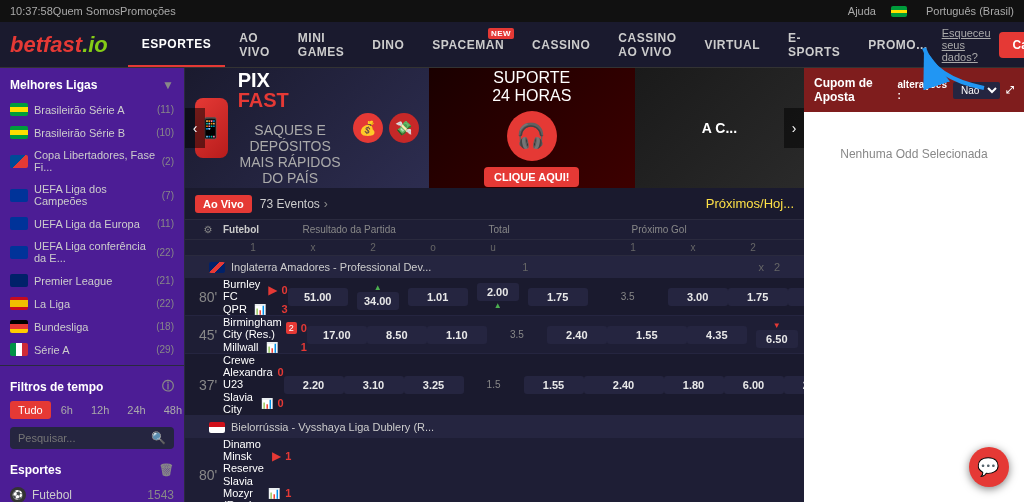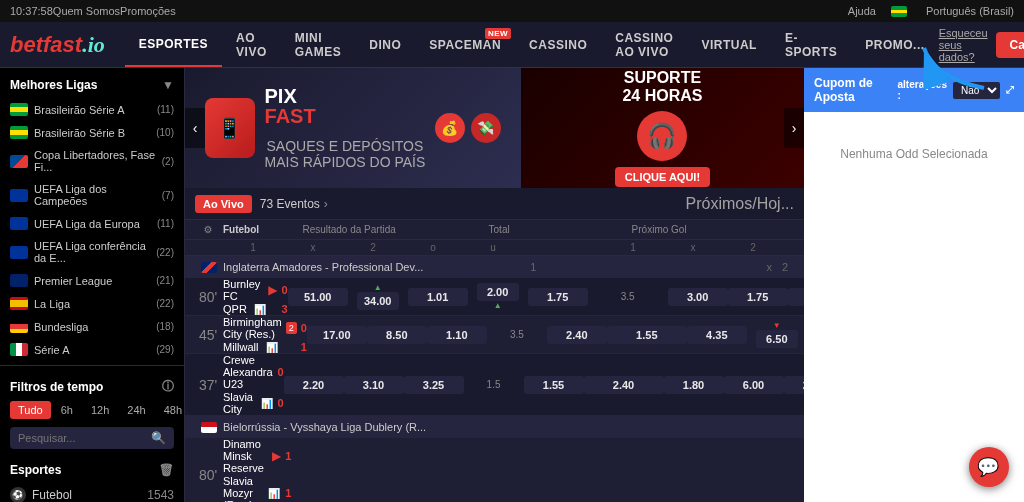--- a/index.html
+++ b/index.html
@@ -7,34 +7,34 @@
 
     
     .top-bar { background: #111; height: 22px; display: flex; align-items: center; justify-content: space-between; padding: 0 10px; font-size: 11px; color: #aaa; }
     .top-bar-left { display: flex; gap: 0; }
     .top-bar-right { display: flex; align-items: center; gap: 15px; }
     .flag-icon { width: 16px; height: 11px; background: linear-gradient(to bottom, #009c3b 33%, #ffdf00 33%, #ffdf00 66%, #009c3b 66%); border-radius: 2px; display: inline-block; vertical-align: middle; margin-right: 4px; }
 
     
     .header { background: #1a1a2e; height: 46px; display: flex; align-items: center; padding: 0 10px; gap: 0; border-bottom: 1px solid #333; }
     .logo { color: #e53935; font-size: 22px; font-weight: bold; margin-right: 20px; font-style: italic; }
-    .logo span { color: #5eead4; font-family: Liberation Serif, serif; }
+    .logo span { color: #84cc16; }
     .nav { display: flex; gap: 0; height: 100%; }
     .nav-item { padding: 0 14px; display: flex; align-items: center; font-size: 12px; font-weight: bold; color: #ccc; cursor: pointer; position: relative; text-transform: uppercase; letter-spacing: 0.5px; }
     .nav-item.active { color: #fff; border-bottom: 2px solid #e53935; }
     .nav-item .new-badge { background: #e53935; color: #fff; font-size: 8px; padding: 1px 3px; border-radius: 2px; position: absolute; top: 6px; right: 4px; }
     .header-right { margin-left: auto; display: flex; align-items: center; gap: 8px; }
     .btn-forgot { font-size: 11px; color: #aaa; cursor: pointer; text-decoration: underline; }
     .btn-cadastrar { background: #e53935; color: #fff; border: none; padding: 6px 14px; border-radius: 4px; cursor: pointer; font-weight: bold; font-size: 12px; }
 
     
     .main { display: flex; height: calc(502px - 68px); }
 
     
-    .sidebar { width: 185px; background: #000000; border-right: 1px solid #2a2a3e; overflow-y: auto; flex-shrink: 0; }
+    .sidebar { width: 185px; background: #4c1d95; border-right: 1px solid #2a2a3e; overflow-y: auto; flex-shrink: 0; }
     .sidebar::-webkit-scrollbar { width: 3px; }
     .sidebar::-webkit-scrollbar-thumb { background: #444; }
     .sidebar-section-title { display: flex; justify-content: space-between; align-items: center; padding: 10px 10px 6px; font-size: 12px; font-weight: bold; color: #fff; }
     .sidebar-item { display: flex; align-items: center; padding: 5px 10px; cursor: pointer; color: #ccc; font-size: 11px; }
     .sidebar-item-flag { width: 18px; height: 13px; border-radius: 2px; margin-right: 6px; flex-shrink: 0; }
     .sidebar-item-name { flex: 1; font-size: 11px; }
     .sidebar-item-count { color: #888; font-size: 10px; }
     
     .flag-br { background: linear-gradient(to bottom, #009c3b 33%, #ffdf00 33%, #ffdf00 66%, #009c3b 66%); }
     .flag-copa { background: linear-gradient(135deg, #004a97 50%, #e53935 50%); }
@@ -72,47 +72,47 @@
     .pix-text { color: #fff; font-size: 20px; font-weight: bold; line-height: 1; }
     .pix-text span { color: #e53935; }
     .pix-sub { color: #aaa; font-size: 14px; text-align: center; margin-top: 12px; }
     .suporte-text { color: #fff; font-size: 22px; font-weight: bold; text-align: center; }
     .suporte-link { background: #e53935; color: #fff; padding: 4px 10px; border-radius: 4px; font-size: 11px; font-weight: bold; cursor: pointer; }
 
     
     .events-bar { background: #1a1a2e; border-bottom: 1px solid #2a2a3e; padding: 0 10px; display: flex; align-items: center; justify-content: space-between; height: 32px; }
     .ao-vivo-badge { background: #e53935; color: #fff; padding: 3px 8px; border-radius: 3px; font-size: 11px; font-weight: bold; margin-right: 8px; }
     .events-count { color: #ccc; font-size: 12px; cursor: pointer; }
-    .proximos { color: #a3a3a3; font-size: 16px; cursor: pointer; }
+    .proximos { color: #fde047; font-size: 13px; cursor: pointer; }
 
     
     .table-container { flex: 1; overflow-y: auto; }
     .table-container::-webkit-scrollbar { width: 3px; }
     .table-container::-webkit-scrollbar-thumb { background: #444; }
     .table-header-row { display: grid; grid-template-columns: 30px 1fr 60px 60px 60px 60px 60px 80px 60px 60px 60px 30px; align-items: center; padding: 4px 8px; background: #1e1e35; border-bottom: 1px solid #2a2a3e; font-size: 10px; color: #888; }
-    .match-group-header { background: #252540; padding: 5px 16px; display: flex; align-items: center; gap: 6px; font-size: 11px; color: #ccc; }
+    .match-group-header { background: #252540; padding: 5px 24px; display: flex; align-items: center; gap: 6px; font-size: 11px; color: #ccc; }
     .group-flag { width: 16px; height: 11px; border-radius: 1px; }
     .flag-en { background: linear-gradient(135deg, #012169 0%, #012169 40%, #e53935 40%, #e53935 60%, #012169 60%); }
 
     .match-row { display: grid; grid-template-columns: 30px 1fr 60px 60px 60px 60px 60px 80px 60px 60px 60px 30px; align-items: center; padding: 0 8px; background: #1a1a2e; border-bottom: 1px solid #252540; min-height: 36px; }
     .match-row.alt { background: #1e1e35; }
     .match-time { color: #888; font-size: 14px; text-align: center; }
     .match-teams { display: flex; flex-direction: column; gap: 1px; font-size: 11px; }
     .team-name { display: flex; align-items: center; gap: 4px; }
     .odd-btn { background: #252540; color: #e8e8e8; border: none; padding: 3px 5px; border-radius: 3px; cursor: pointer; font-size: 11px; font-weight: bold; text-align: center; min-width: 42px; }
     .odd-cell { display: flex; flex-direction: column; align-items: center; }
     .odd-up { color: #4caf50; font-size: 8px; }
     .odd-down { color: #e53935; font-size: 8px; }
     .video-icon { color: #e53935; font-size: 12px; }
     .red-card-badge { background: #e53935; color: #fff; font-size: 9px; padding: 1px 3px; border-radius: 2px; }
     .col-center { text-align: center; }
 
     
     .cupom-panel { width: 220px; background: #fff; color: #333; flex-shrink: 0; position: relative; }
-    .cupom-header { background: #3b82f6; color: #fff; padding: 8px 10px; font-size: 12px; font-weight: bold; display: flex; align-items: center; justify-content: space-between; }
+    .cupom-header { background: #7f1d1d; color: #fff; padding: 8px 10px; font-size: 12px; font-weight: bold; display: flex; align-items: center; justify-content: space-between; }
     .cupom-options { display: flex; align-items: center; gap: 6px; font-size: 10px; }
     .cupom-options select { background: #252540; color: #fff; border: none; font-size: 10px; padding: 2px 4px; border-radius: 2px; }
     .cupom-body { padding: 15px; color: #888; font-size: 12px; text-align: center; margin-top: 20px; }
 
     
     .chat-bubble { position: fixed; bottom: 15px; right: 15px; width: 40px; height: 40px; background: #e53935; border-radius: 50%; display: flex; align-items: center; justify-content: center; cursor: pointer; box-shadow: 0 2px 8px rgba(0,0,0,0.5); z-index: 200; }
   </style>
 </head>
 <body>
 
@@ -280,27 +280,30 @@
             <div class="pix-sub">SAQUES E DEPÓSITOS<br>MAIS RÁPIDOS DO PAÍS</div>
           </div>
           <div style="display:flex;gap:6px;">
             <div style="width:30px;height:30px;background:#e53935;border-radius:50%;display:flex;align-items:center;justify-content:center;font-size:14px;">💰</div>
             <div style="width:30px;height:30px;background:#c62828;border-radius:50%;display:flex;align-items:center;justify-content:center;font-size:14px;">💸</div>
           </div>
         </div>
       </div>
 
       <div class="banner-slide banner-center" style="padding:10px;display:flex;flex-direction:column;align-items:center;justify-content:center;gap:6px;">
-        <div class="suporte-text" style="font-size:16px;font-weight:bold;">SUPORTE<br>24 HORAS</div>
+        <div class="suporte-text" style="font-size:16px;font-weight:normal;">SUPORTE<br>24 HORAS</div>
         <div style="display:flex;gap:10px;align-items:center;">
           <div style="width:50px;height:50px;background:#e53935;border-radius:50%;display:flex;align-items:center;justify-content:center;font-size:24px;">🎧</div>
         </div>
         <div class="suporte-link">CLIQUE AQUI!</div>
       </div>
 
+      <div class="banner-slide banner-right" style="padding:10px;display:flex;align-items:center;justify-content:center;font-size:14px;font-weight:bold;">
+        A C...
+      </div>
 
       <button class="banner-nav banner-nav-right" style="right:0;left:auto;">›</button>
     </div>
 
     <div class="events-bar">
       <div style="display:flex;align-items:center;">
         <span class="ao-vivo-badge">Ao Vivo</span>
         <span class="events-count">73 Eventos</span>
         <span style="color:#888;margin-left:4px;">›</span>
       </div>

